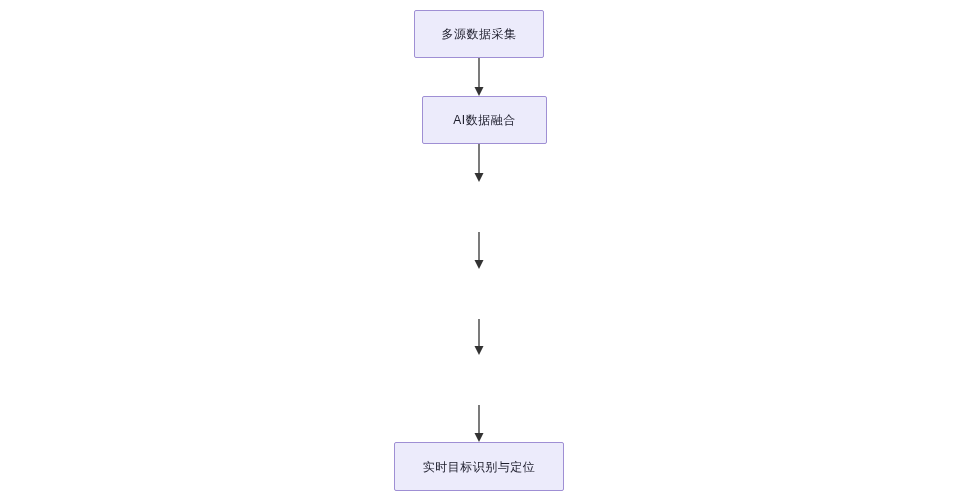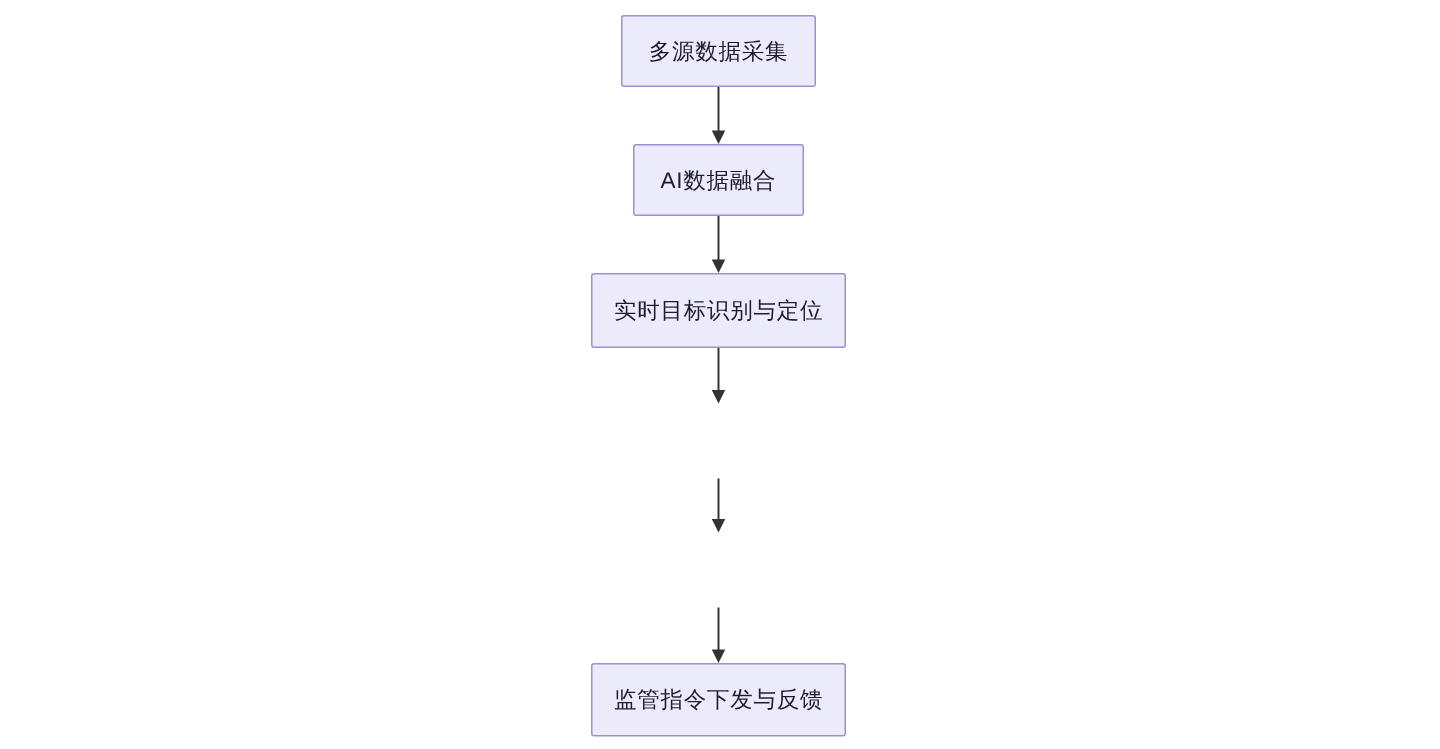--- a/index.html
+++ b/index.html
@@ -23,21 +23,21 @@
   .node {
     position: absolute;
     box-sizing: border-box;
     background: #ecebfb;
     border: 1.5px solid #9f8fd4;
     border-radius: 2px;
     display: flex;
     align-items: center;
     justify-content: center;
     color: #1c1c2b;
-    font-size: 15px;
+    font-size: 12px;
     line-height: 1;
     letter-spacing: 0.5px;
     white-space: nowrap;
   }
   .node-label {
     display: block;
     text-align: center;
   }
   .edge {
     position: absolute;
@@ -78,22 +78,19 @@
     </div>
     <div class="edge" style="left: 473px; top: 405px; width: 12px; height: 37px;">
       <svg width="12" height="37">
         <line x1="6" y1="0" x2="6" y2="29" stroke="#333333" stroke-width="1.3"></line>
         <polygon points="1.5,28 10.5,28 6,37" fill="#333333"></polygon>
       </svg>
     </div>
     <div class="node" style="left: 414px; top: 10px; width: 130px; height: 48px; background: rgb(236, 235, 251); border-color: rgb(159, 143, 212); color: rgb(28, 28, 43);">
       <span class="node-label">多源数据采集</span>
     </div>
-    <div class="node" style="left: 422px; top: 96px; width: 114px; height: 48px; background: rgb(236, 235, 251); border-color: rgb(159, 143, 212); color: rgb(28, 28, 43);">
+    <div class="node" style="left: 422px; top: 96px; width: 125px; height: 48px; background: rgb(236, 235, 251); border-color: rgb(159, 143, 212); color: rgb(28, 28, 43);">
       <span class="node-label">AI数据融合</span>
     </div>
-    <div class="node" style="left: 394px; top: 182px; width: 170px; height: 50px; background: rgb(236, 235, 251); border-color: rgb(159, 143, 212); color: rgb(28, 28, 43);">
+    <div class="node" style="left: 394px; top: 442px; width: 170px; height: 49px; background: rgb(236, 235, 251); border-color: rgb(159, 143, 212); color: rgb(28, 28, 43);">
       <span class="node-label">实时目标识别与定位</span>
-    </div>
-    <div class="node" style="left: 394px; top: 442px; width: 170px; height: 49px; background: rgb(236, 235, 251); border-color: rgb(159, 143, 212); color: rgb(28, 28, 43);">
-      <span class="node-label">监管指令下发与反馈</span>
     </div>
   </div>
 
 </body></html>

